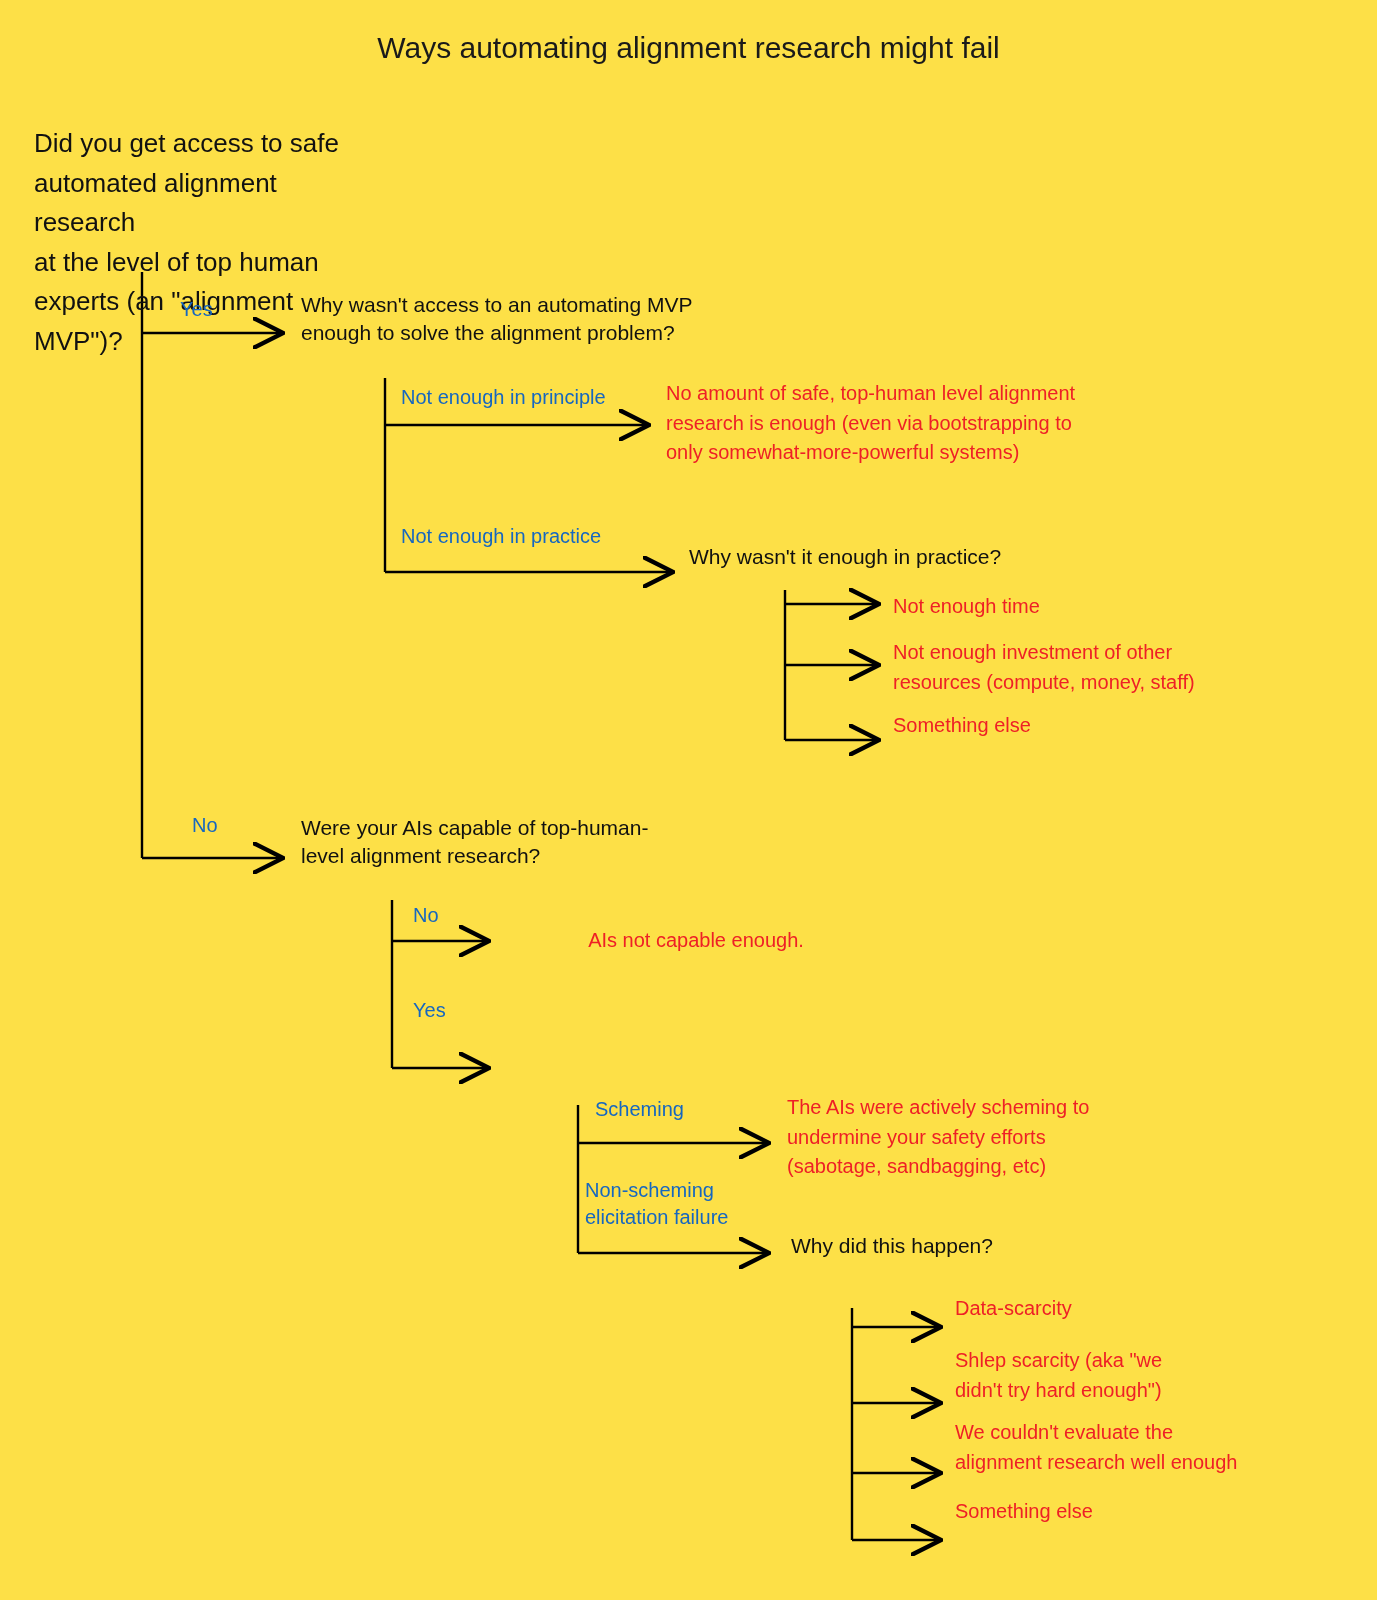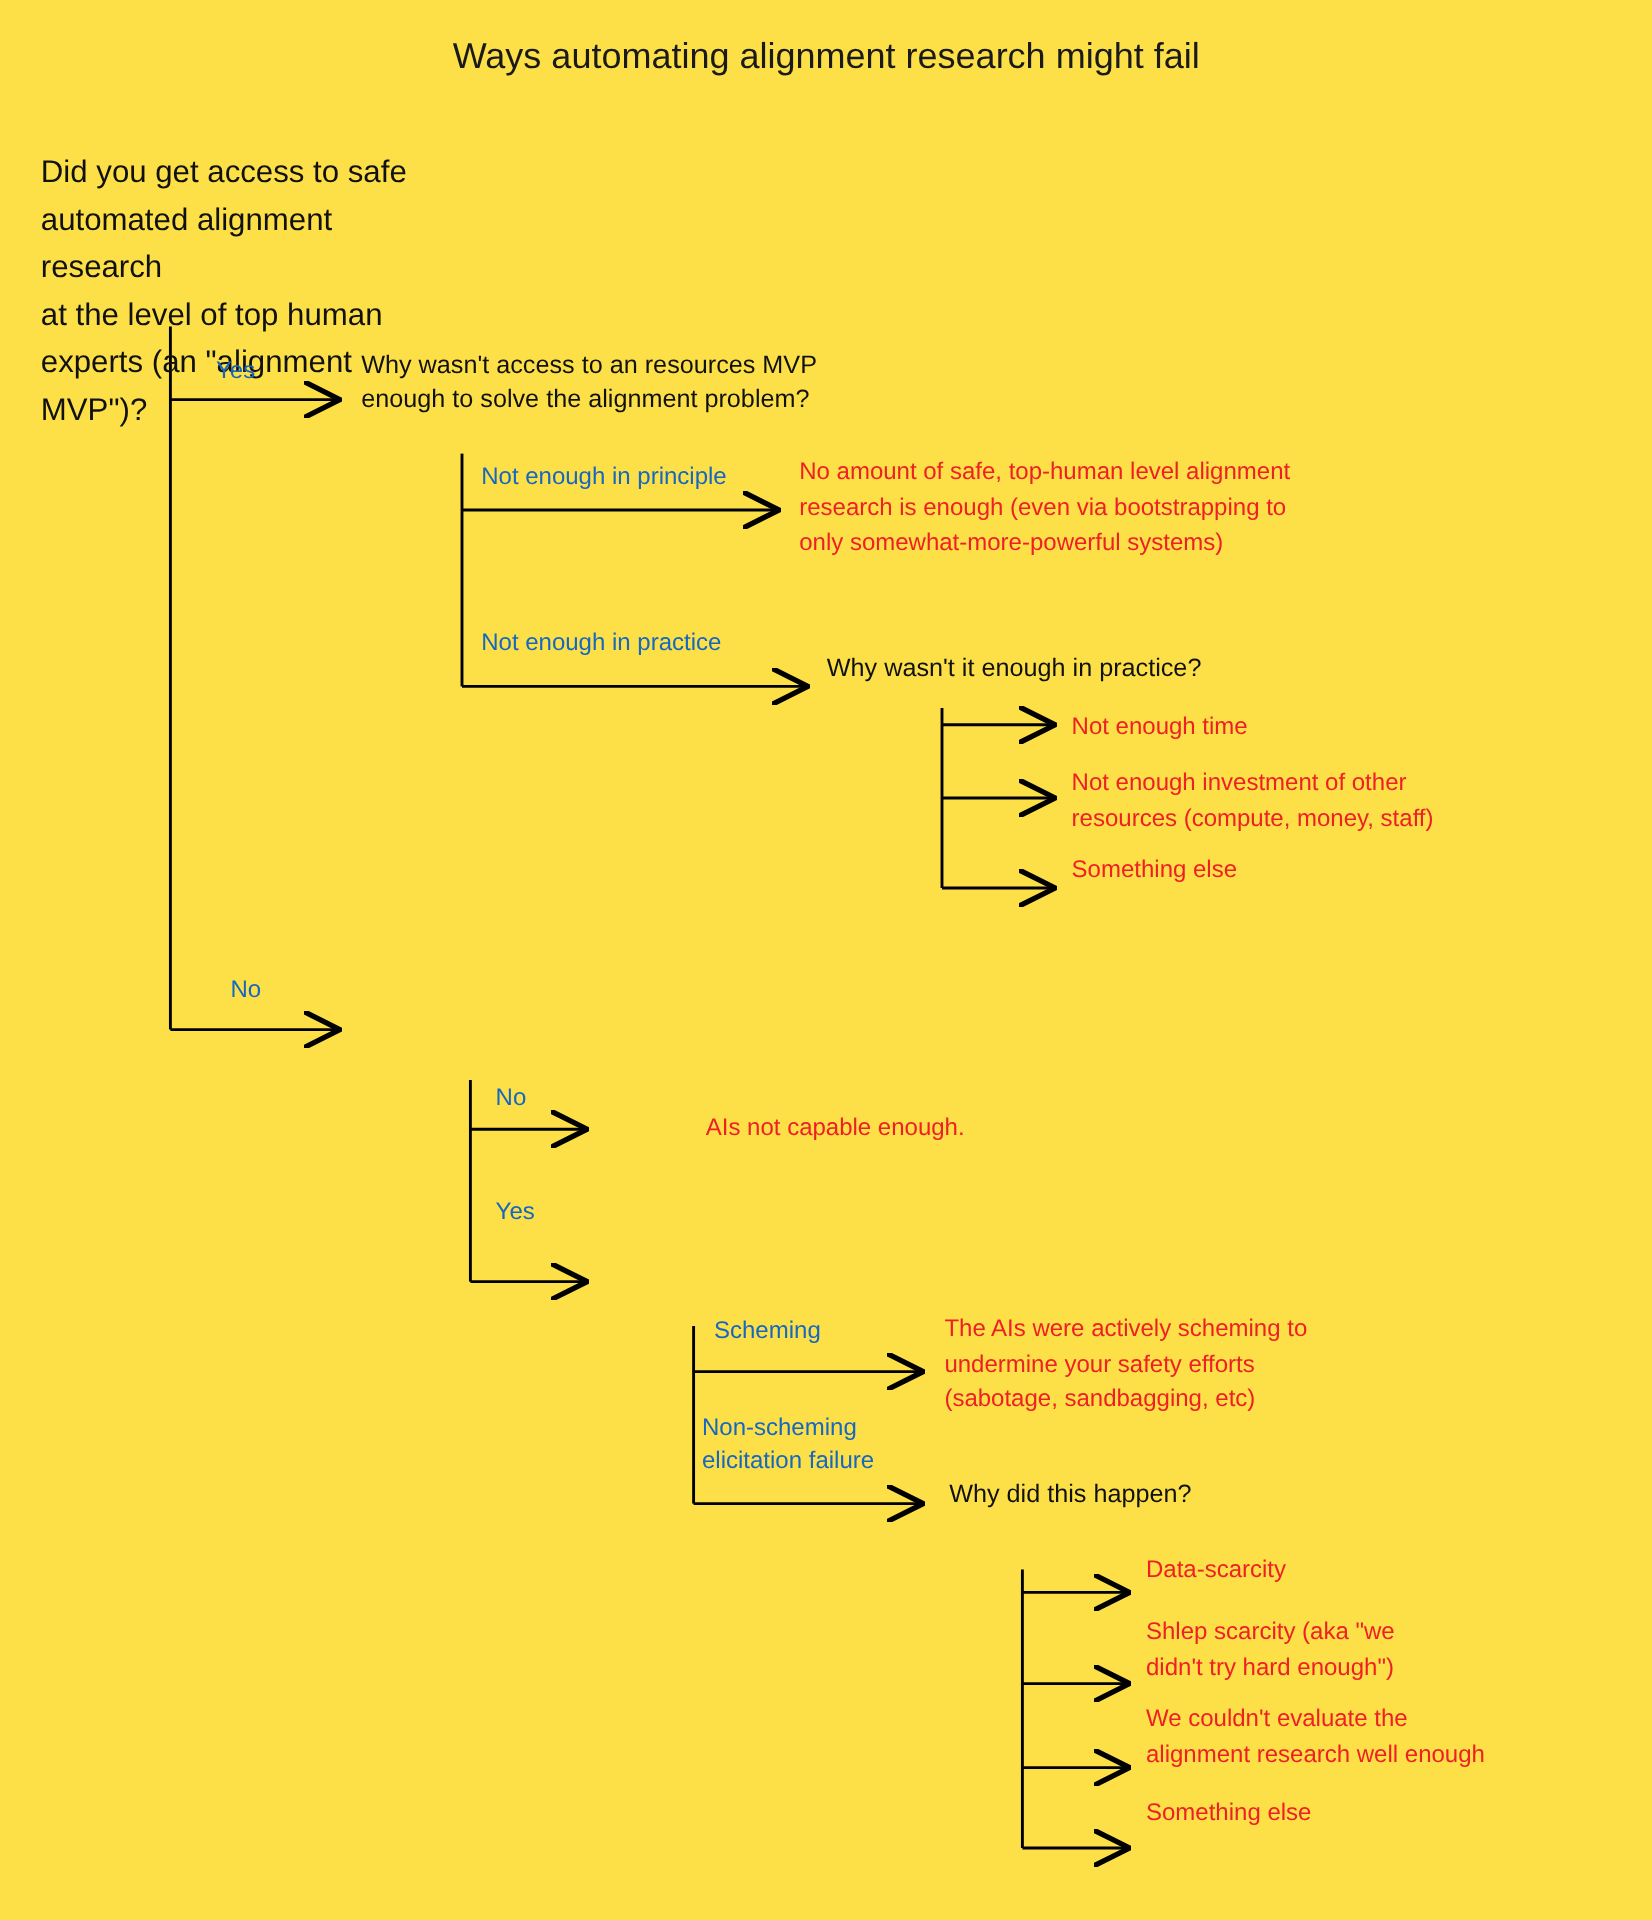--- a/index.html
+++ b/index.html
@@ -103,37 +103,39 @@
   </svg>
 
   <div class="node title">Ways automating alignment research might fail</div>
 
   <div class="node root-question" style="left:34px; top:124px; width:340px;">Did you get access to safe
 automated alignment research
 at the level of top human
 experts (an "alignment MVP")?</div>
 
   <div class="node edge-label" style="left:180px; top:296px;">Yes</div>
-  <div class="node question" style="left:301px; top:291px; width:470px;">Why wasn't access to an resources MVP
+  <div class="node question" style="left:301px; top:291px; width:470px;">Why wasn't access to an automating MVP
 enough to solve the alignment problem?</div>
 
   <div class="node edge-label" style="left:401px; top:384px;">Not enough in principle</div>
   <div class="node outcome" style="left:666px; top:379px; width:500px;">No amount of safe, top-human level alignment
 research is enough (even via bootstrapping to
 only somewhat-more-powerful systems)</div>
 
   <div class="node edge-label" style="left:401px; top:523px;">Not enough in practice</div>
   <div class="node question" style="left:689px; top:543px; width:420px;">Why wasn't it enough in practice?</div>
 
   <div class="node outcome" style="left:893px; top:592px; width:380px;">Not enough time</div>
   <div class="node outcome" style="left:893px; top:638px; width:360px;">Not enough investment of other
 resources (compute, money, staff)</div>
   <div class="node outcome" style="left:893px; top:711px; width:380px;">Something else</div>
 
   <div class="node edge-label" style="left:192px; top:812px;">No</div>
+  <div class="node question" style="left:301px; top:814px; width:420px;">Were your AIs capable of top-human-
+level alignment research?</div>
 
   <div class="node edge-label" style="left:413px; top:902px;">No</div>
   <div class="node outcome" style="left:506px; top:926px; width:380px;text-align:center;">AIs not capable enough.</div>
 
   <div class="node edge-label" style="left:413px; top:997px;">Yes</div>
 
   <div class="node edge-label" style="left:595px; top:1096px;">Scheming</div>
   <div class="node outcome" style="left:787px; top:1093px; width:400px;">The AIs were actively scheming to
 undermine your safety efforts
 (sabotage, sandbagging, etc)</div>

